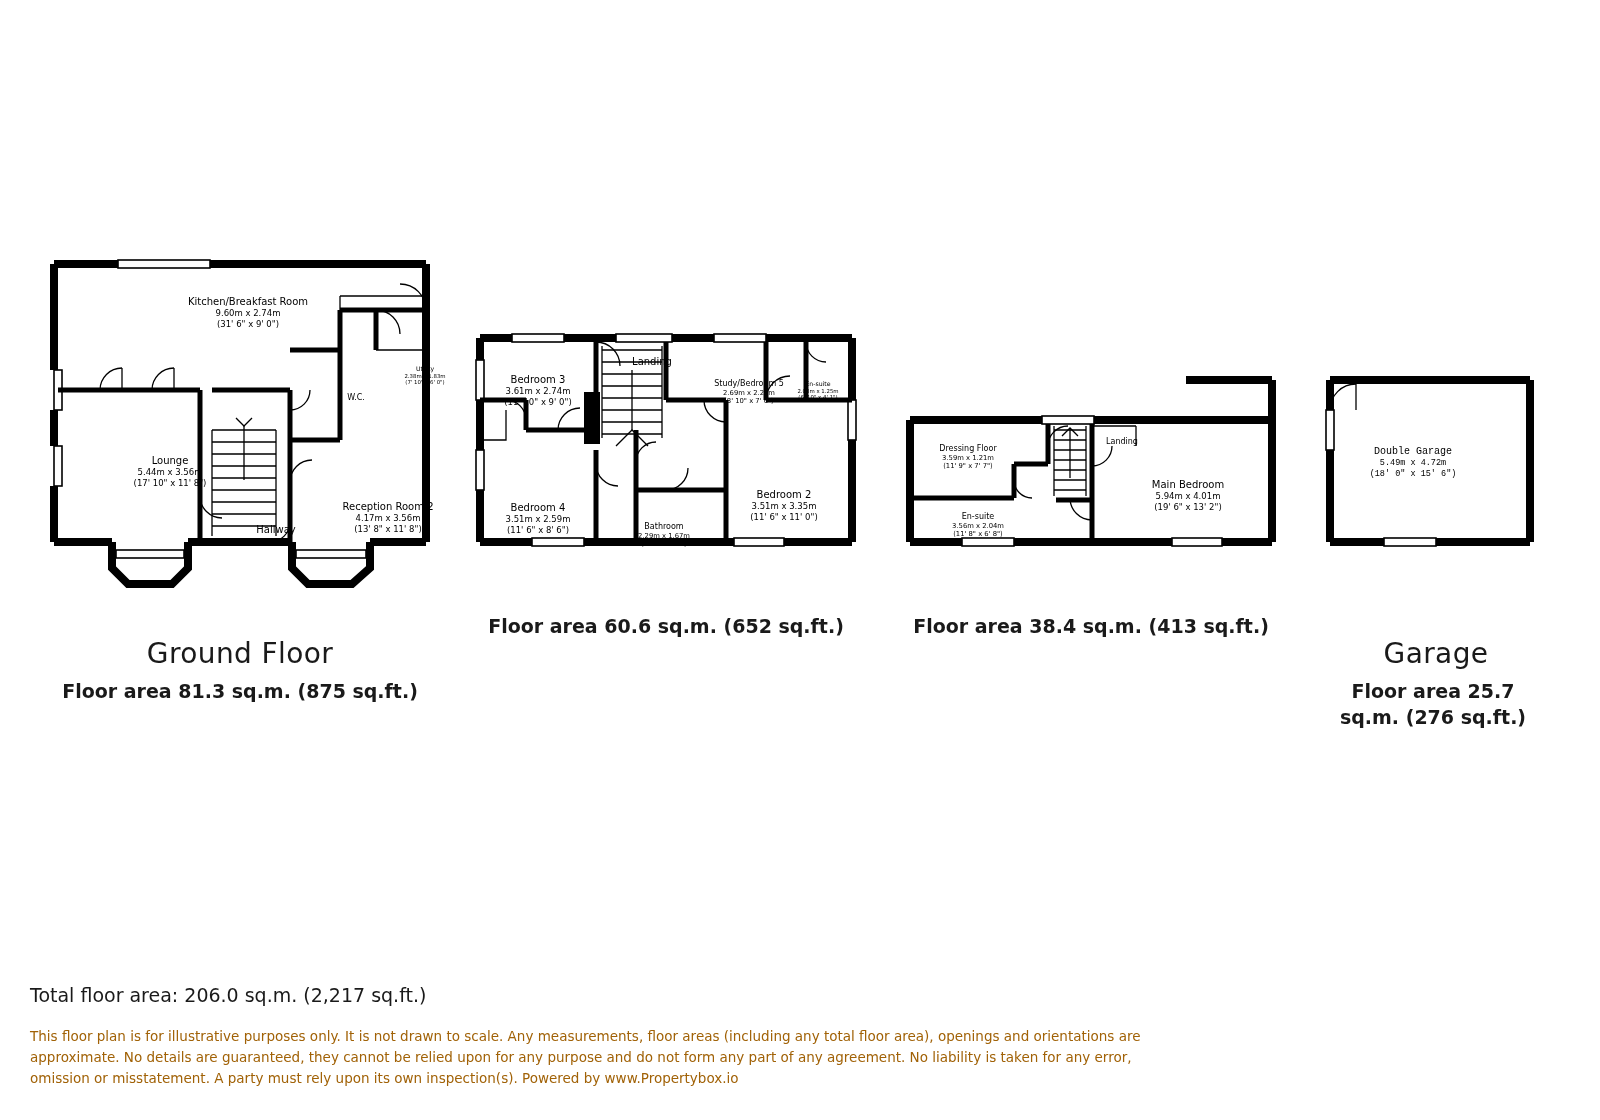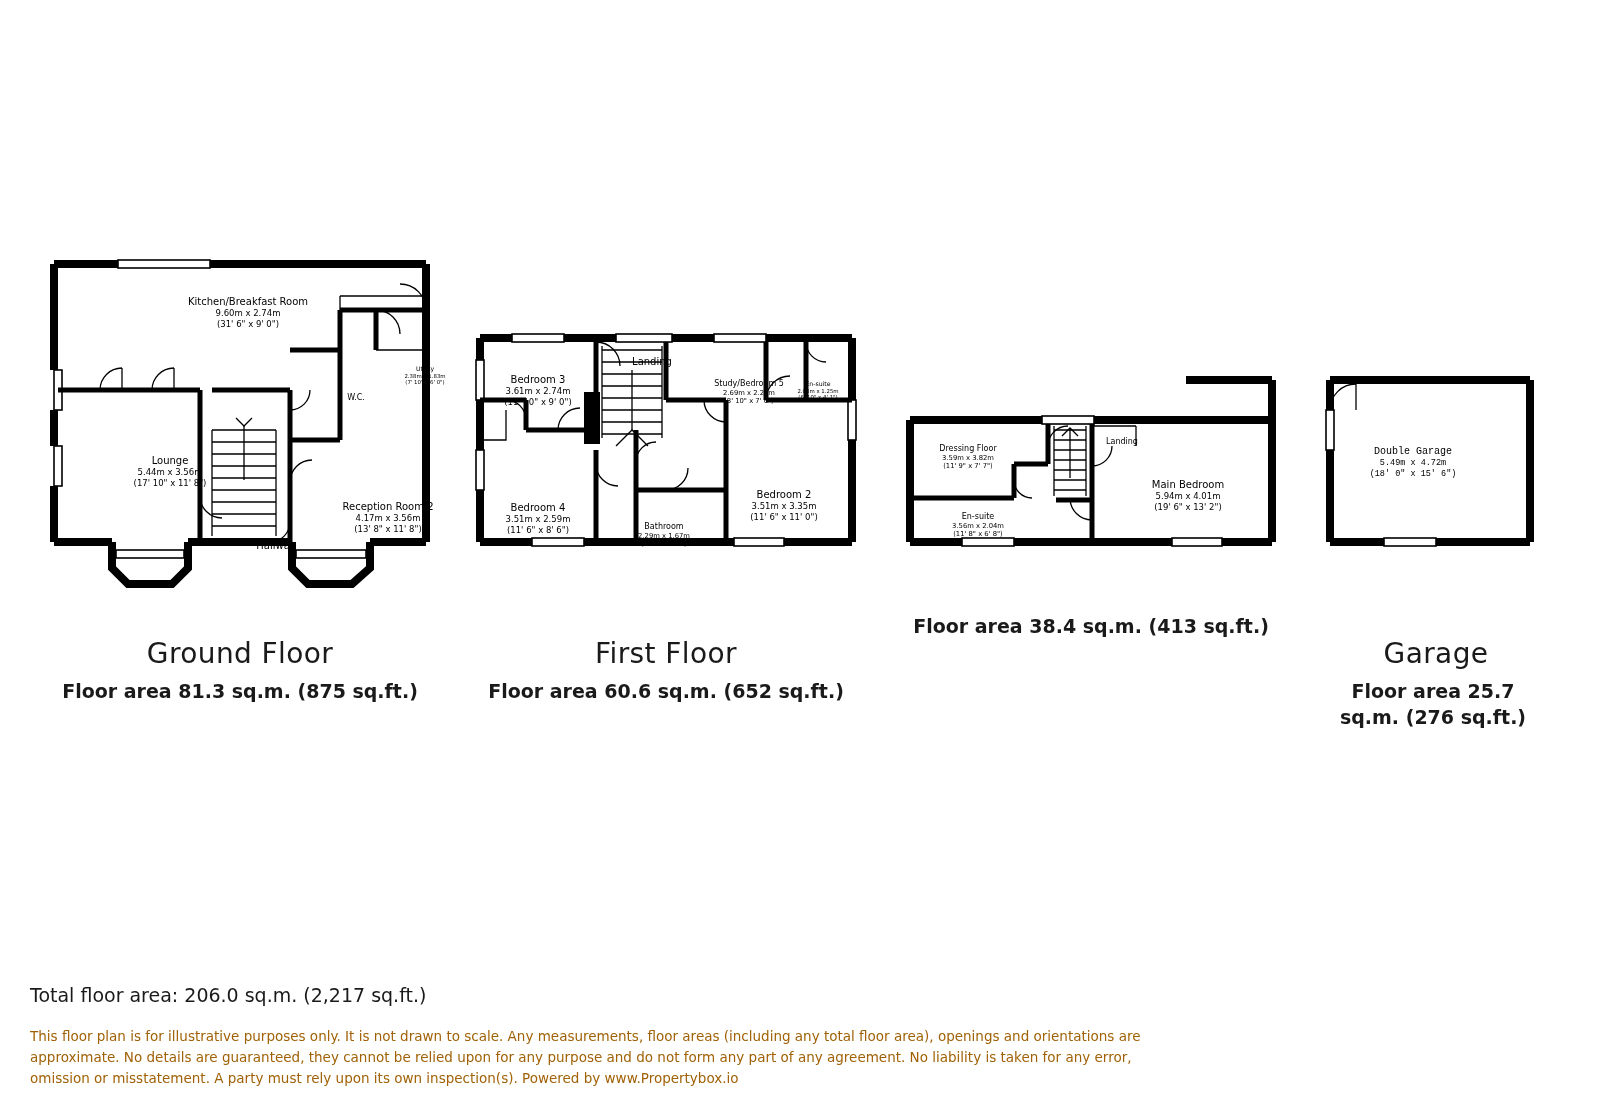--- a/index.html
+++ b/index.html
@@ -180,21 +180,21 @@
       <div class="room-label lbl-md" style="left:130px;top:221px;">
         <span class="rl-name">Lounge</span>
         <span class="rl-m">5.44m x 3.56m</span>
         <span class="rl-ft">(17' 10" x 11' 8")</span>
       </div>
       <div class="room-label lbl-md" style="left:348px;top:267px;">
         <span class="rl-name">Reception Room 2</span>
         <span class="rl-m">4.17m x 3.56m</span>
         <span class="rl-ft">(13' 8" x 11' 8")</span>
       </div>
-      <div class="room-label lbl-md" style="left:236px;top:296px;">
+      <div class="room-label lbl-md" style="left:236px;top:280px;">
         <span class="rl-name">Hallway</span>
       </div>
     </div>
     <div class="floor-title" style="margin-top:32px;">Ground Floor</div>
     <div class="floor-area">Floor area 81.3 sq.m. (875 sq.ft.)</div>
   </div>
 
   <div class="floor-block" style="left:466px; top:250px; width:400px;">
     <div class="plan-wrap" style="width:400px;height:355px;">
       <svg class="plan-svg" width="400" height="355" viewBox="0 0 400 355" xmlns="http://www.w3.org/2000/svg">
@@ -290,21 +290,20 @@
         <span class="rl-name">Bedroom 4</span>
         <span class="rl-m">3.51m x 2.59m</span>
         <span class="rl-ft">(11' 6" x 8' 6")</span>
       </div>
       <div class="room-label lbl-sm" style="left:198px;top:285px;">
         <span class="rl-name">Bathroom</span>
         <span class="rl-m">2.29m x 1.67m</span>
         <span class="rl-ft">(7' 6" x 5' 6")</span>
       </div>
     </div>
-    <div class="floor-title" style="margin-top:32px;">First Floor</div>
     <div class="floor-area">Floor area 60.6 sq.m. (652 sq.ft.)</div>
   </div>
 
   <div class="floor-block" style="left:896px; top:250px; width:390px;">
     <div class="plan-wrap" style="width:390px;height:355px;">
       <svg class="plan-svg" width="390" height="355" viewBox="0 0 390 355" xmlns="http://www.w3.org/2000/svg">
         <g stroke="#000" fill="none" stroke-width="8">
           <path d="M14 170 H146"></path>
           <path d="M198 170 H376"></path>
           <path d="M14 170 V292"></path>
@@ -343,21 +342,21 @@
           <path d="M152 196 A 20 20 0 0 1 172 176"></path>
           <path d="M118 230 A 18 18 0 0 0 136 248"></path>
           <path d="M196 270 A 22 22 0 0 1 174 248"></path>
         </g>
       </svg>
       <div class="room-label lbl-sm" style="left:226px;top:192px;">
         <span class="rl-name">Landing</span>
       </div>
       <div class="room-label lbl-sm" style="left:72px;top:207px;">
         <span class="rl-name">Dressing Floor</span>
-        <span class="rl-m">3.59m x 3.82m</span>
+        <span class="rl-m">3.59m x 1.21m</span>
         <span class="rl-ft">(11' 9" x 7' 7")</span>
       </div>
       <div class="room-label lbl-md" style="left:292px;top:245px;">
         <span class="rl-name">Main Bedroom</span>
         <span class="rl-m">5.94m x 4.01m</span>
         <span class="rl-ft">(19' 6" x 13' 2")</span>
       </div>
       <div class="room-label lbl-sm" style="left:82px;top:275px;">
         <span class="rl-name">En-suite</span>
         <span class="rl-m">3.56m x 2.04m</span>

